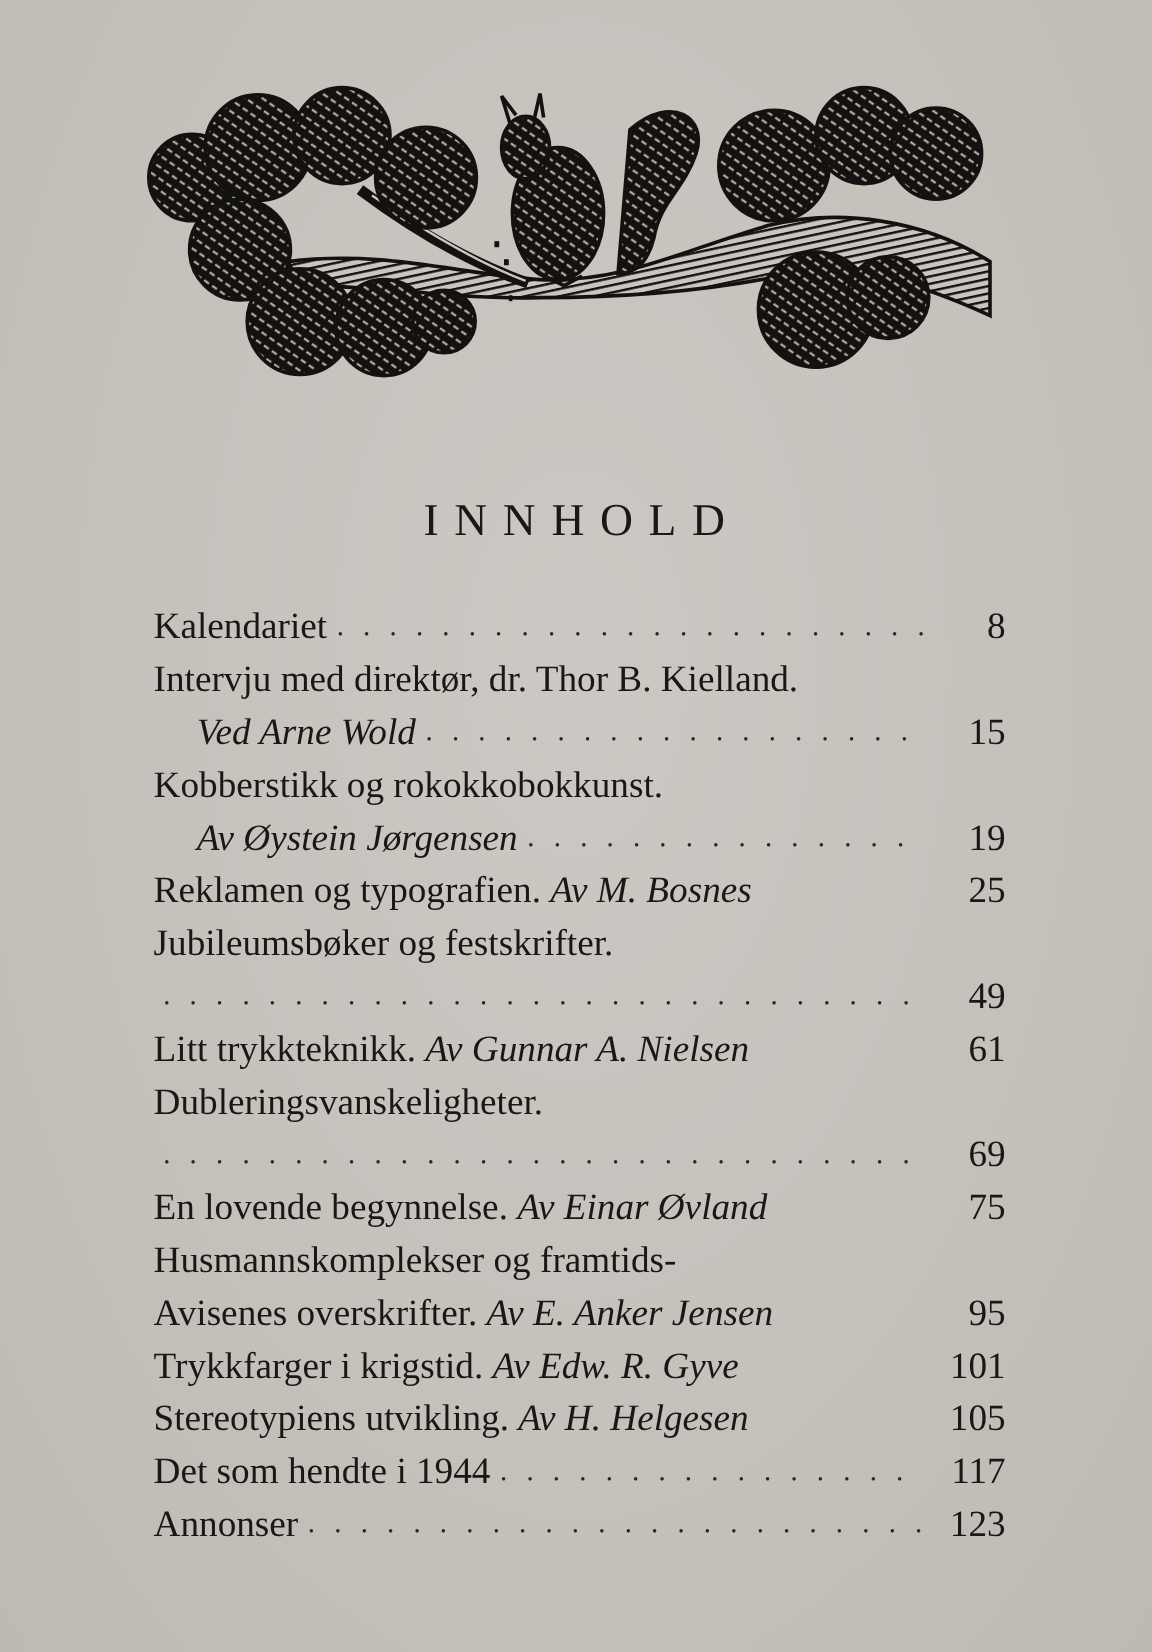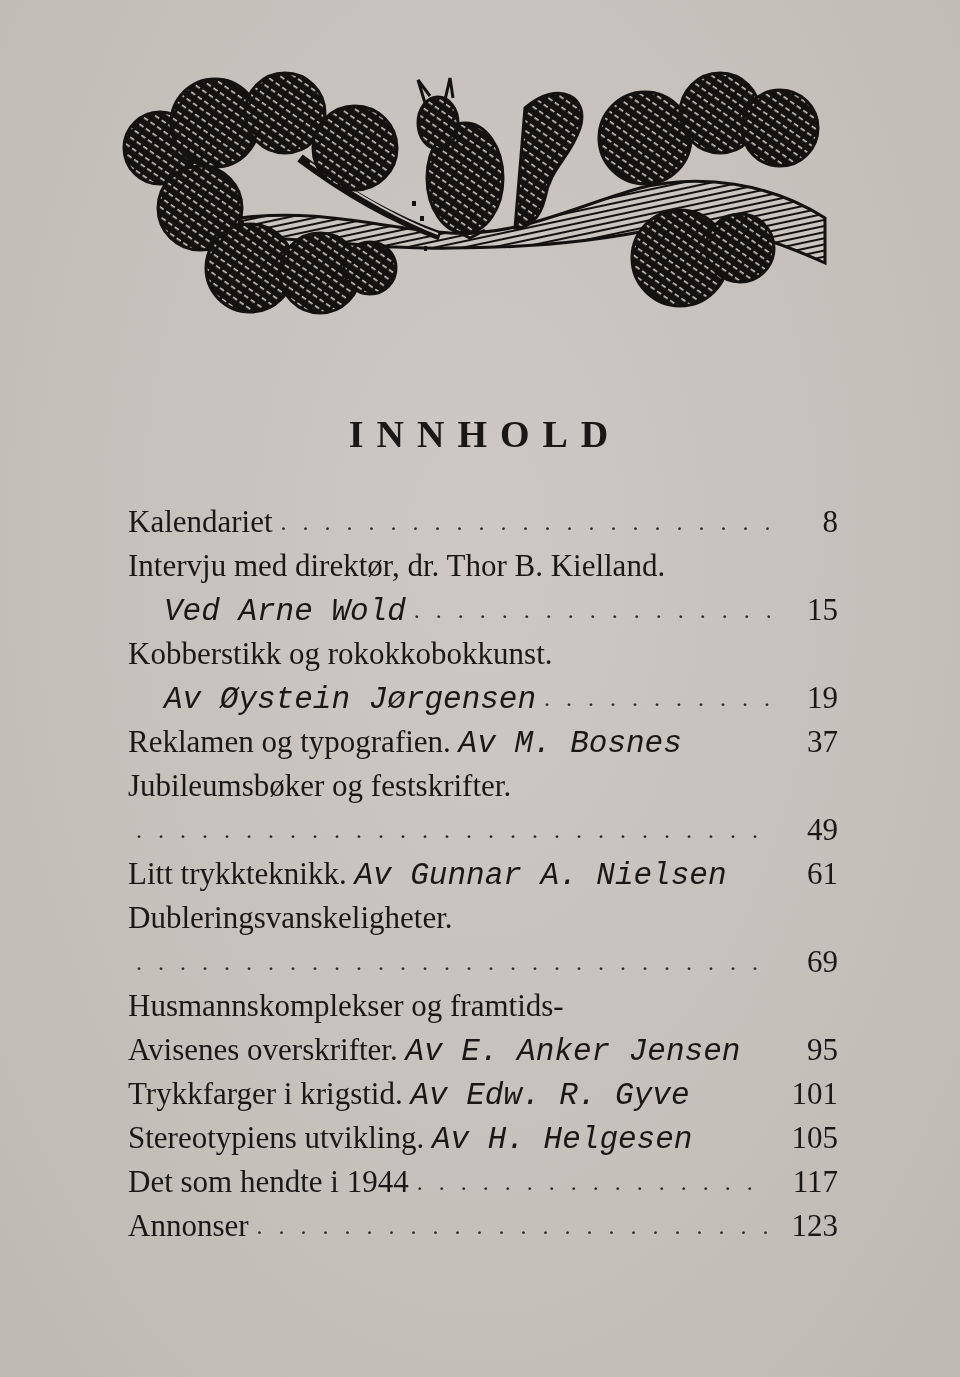--- a/index.html
+++ b/index.html
@@ -9,33 +9,33 @@
     background-image: radial-gradient(ellipse at 50% 40%, #cdc8c3 0%, #c6c0bb 60%, #bfb9b4 100%);
     font-family: "Liberation Serif", "DejaVu Serif", serif;
     color: #1a1816;
     position: relative;
   }
   .illustration {
     position: absolute; left: 120px; top: 68px; width: 710px; height: 262px;
   }
   .title {
     position: absolute; left: 0; width: 960px; top: 412px;
-    text-align: center; font-size: 38px; font-weight: bold;
+    text-align: center; font-size: 38px; font-weight: normal;
     letter-spacing: 13px; text-indent: 10px;
   }
   .toc {
     position: absolute; left: 128px; top: 500px; width: 710px;
   }
   .row {
-    display: flex; align-items: flex-start; height: 44px; line-height: 44px;
+    display: flex; align-items: center; height: 44px; line-height: 44px;
     font-size: 31px; white-space: nowrap;
   }
   .row.indent .txt { padding-left: 36px; }
   .txt { flex: 0 0 auto; }
-  .txt .author { font-style: italic; font-family: Liberation Mono, monospace; }
+  .txt .author { font-style: italic; }
   .leader {
     flex: 1 1 auto; overflow: hidden; margin: 0 8px; letter-spacing: 5px;
     font-size: 24px; color: #2a2724;
   }
   .gap { flex: 1 1 auto; }
   .page { flex: 0 0 60px; text-align: right; }
 </style>
 </head>
 <body>
 
@@ -111,21 +111,21 @@
     <span class="gap"></span>
   </div>
   <div class="row indent">
     <span class="txt"><span class="author">Av Øystein Jørgensen</span></span>
     <span class="leader">. . . . . . . . . . . . . . . . . . . . . . . . . . . . . . . . . . . . . . . .</span>
     <span class="page">19</span>
   </div>
   <div class="row">
     <span class="txt"><span>Reklamen og typografien.</span> <span class="author">Av M. Bosnes</span></span>
     <span class="gap"></span>
-    <span class="page">37</span>
+    <span class="page">25</span>
   </div>
   <div class="row">
     <span class="txt"><span>Jubileumsbøker og festskrifter.</span></span>
     <span class="gap"></span>
   </div>
   <div class="row indent">
     <span class="leader">. . . . . . . . . . . . . . . . . . . . . . . . . . . . . . . . . . . . . . . .</span>
     <span class="page">49</span>
   </div>
   <div class="row">
@@ -133,20 +133,25 @@
     <span class="gap"></span>
     <span class="page">61</span>
   </div>
   <div class="row">
     <span class="txt"><span>Dubleringsvanskeligheter.</span></span>
     <span class="gap"></span>
   </div>
   <div class="row indent">
     <span class="leader">. . . . . . . . . . . . . . . . . . . . . . . . . . . . . . . . . . . . . . . .</span>
     <span class="page">69</span>
+  </div>
+  <div class="row">
+    <span class="txt"><span>En lovende begynnelse.</span> <span class="author">Av Einar Øvland</span></span>
+    <span class="gap"></span>
+    <span class="page">75</span>
   </div>
   <div class="row">
     <span class="txt"><span>Husmannskomplekser og framtids-</span></span>
     <span class="gap"></span>
   </div>
   <div class="row">
     <span class="txt"><span>Avisenes overskrifter.</span> <span class="author">Av E. Anker Jensen</span></span>
     <span class="gap"></span>
     <span class="page">95</span>
   </div>

